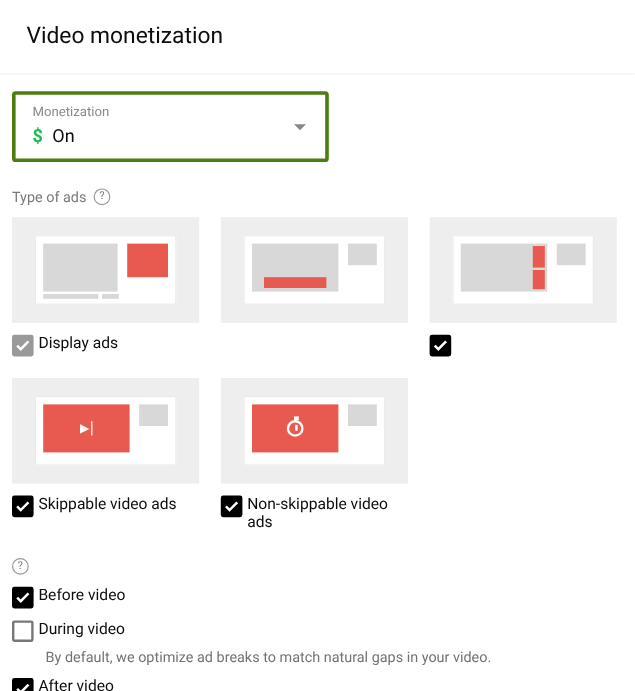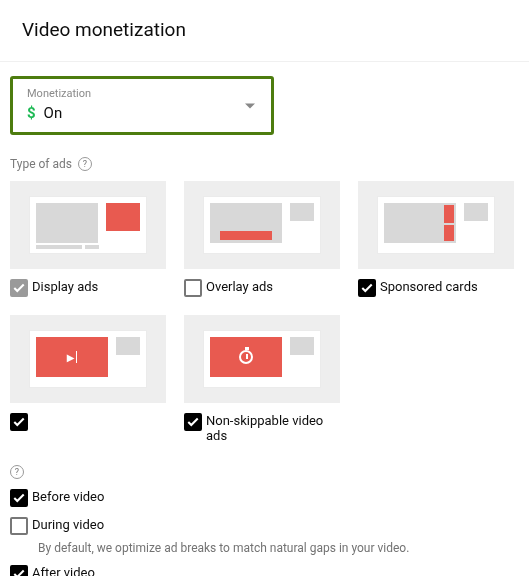--- a/index.html
+++ b/index.html
@@ -99,61 +99,57 @@
     </div>
 
     <div class="ad-cell">
       <div class="thumb">
         <div class="frame">
           <div class="ov-main"></div>
             <div class="ov-side"></div>
             <div class="ov-ad"></div>
         </div>
       </div>
-      <label class="check-row">
-        <span class="checkbox"></span>
-        <span>Overlay ads</span>
-      </label>
     </div>
 
     <div class="ad-cell">
       <div class="thumb">
         <div class="frame">
           <div class="sc-main"></div>
             <div class="sc-side"></div>
             <div class="sc-a1"></div>
             <div class="sc-a2"></div>
         </div>
       </div>
       <label class="check-row">
         <span class="checkbox checked">
             <svg viewBox="0 0 14 11">
               <polyline points="1.5,5.5 5,9 12.5,1.5"></polyline>
             </svg>
           </span>
-        <span>Sponsored cards</span>
       </label>
     </div>
 
     <div class="ad-cell">
       <div class="thumb">
         <div class="frame">
           <div class="sk-main">
               <span class="sk-play">▶</span>
               <span class="sk-bar"></span>
             </div>
             <div class="sk-side"></div>
         </div>
       </div>
       <label class="check-row">
         <span class="checkbox checked">
             <svg viewBox="0 0 14 11">
               <polyline points="1.5,5.5 5,9 12.5,1.5"></polyline>
             </svg>
           </span>
+        <span>Skippable video ads</span>
       </label>
     </div>
 
     <div class="ad-cell">
       <div class="thumb">
         <div class="frame">
           <div class="ns-main">
               <div class="stopwatch"></div>
             </div>
             <div class="ns-side"></div>

